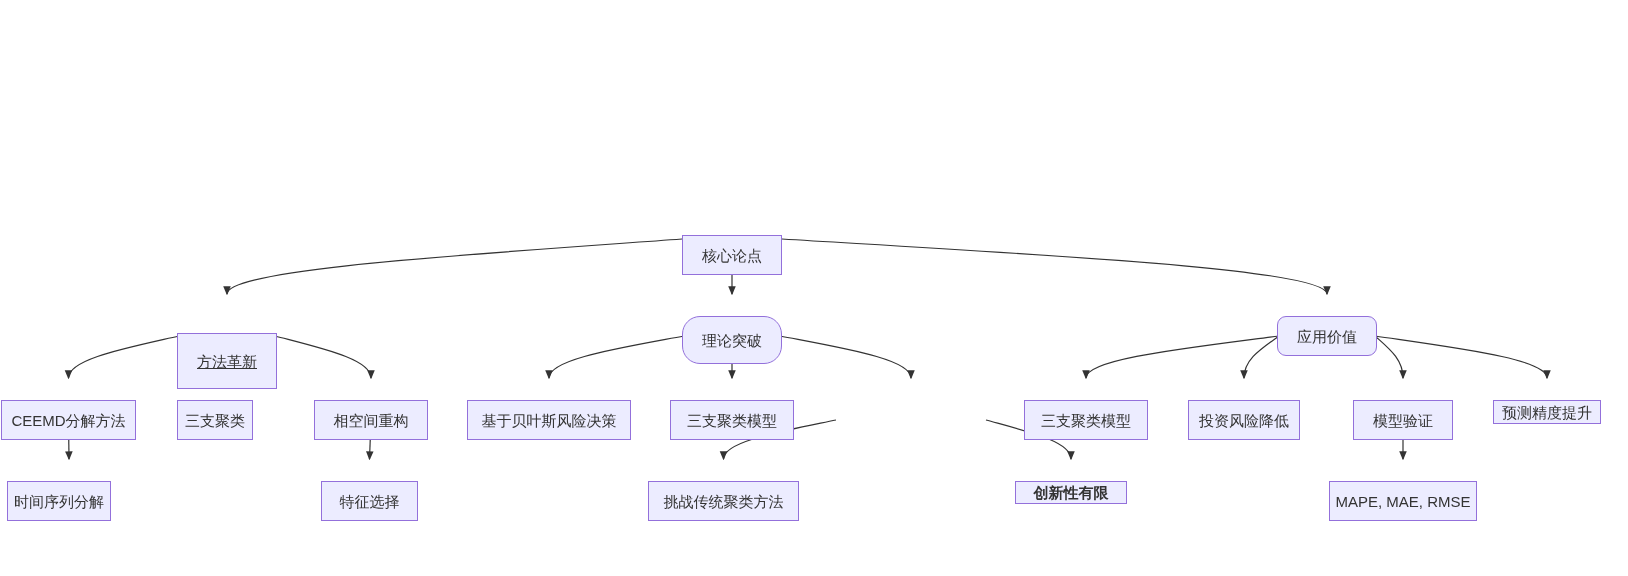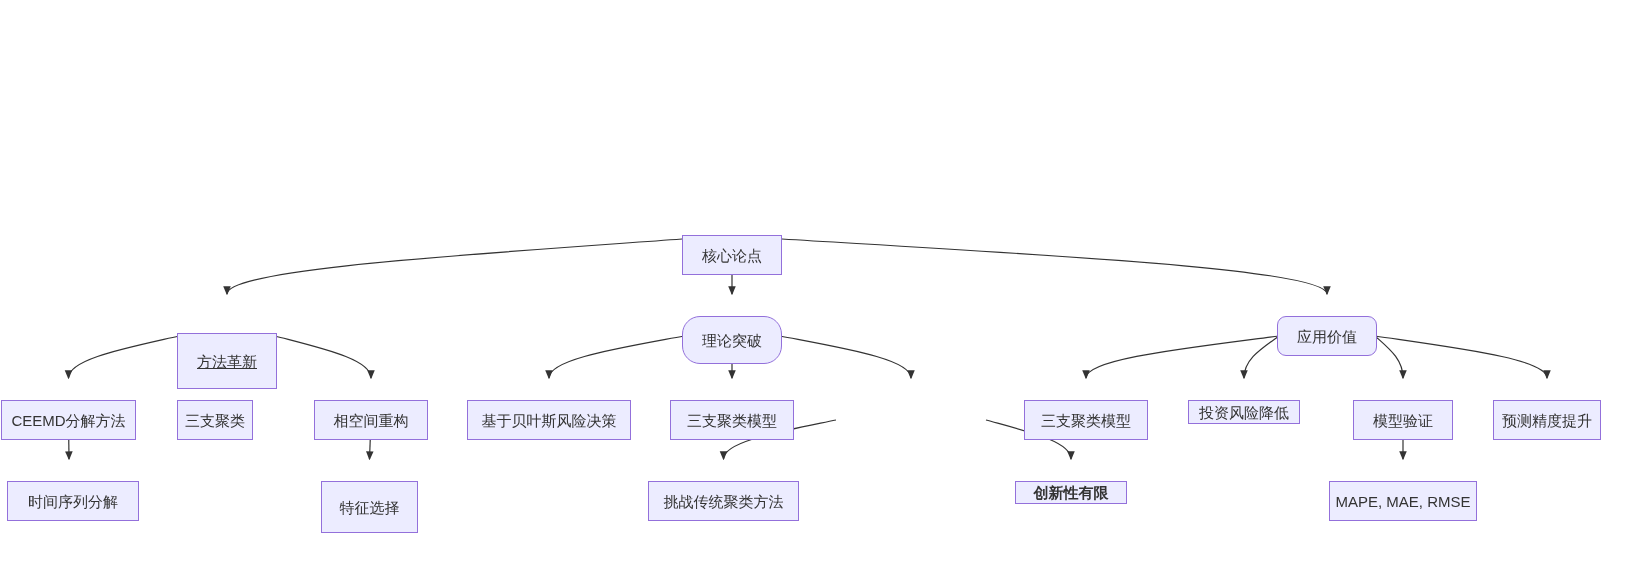--- a/index.html
+++ b/index.html
@@ -92,22 +92,22 @@
       <div class="node" style="left: 682px; top: 215px; width: 100px; height: 40px;">核心论点</div>
       <div class="node" style="left: 177px; top: 313px; width: 100px; height: 56px; text-decoration: underline;">方法革新</div>
       <div class="node" style="left: 682px; top: 296px; width: 100px; height: 48px; border-radius: 18px;">理论突破</div>
       <div class="node" style="left: 1277px; top: 296px; width: 100px; height: 40px; border-radius: 9px;">应用价值</div>
       <div class="node" style="left: 1px; top: 380px; width: 135px; height: 40px;">CEEMD分解方法</div>
       <div class="node" style="left: 177px; top: 380px; width: 76px; height: 40px;">三支聚类</div>
       <div class="node" style="left: 314px; top: 380px; width: 114px; height: 40px;">相空间重构</div>
       <div class="node" style="left: 467px; top: 380px; width: 164px; height: 40px;">基于贝叶斯风险决策</div>
       <div class="node" style="left: 670px; top: 380px; width: 124px; height: 40px;">三支聚类模型</div>
       <div class="node" style="left: 1024px; top: 380px; width: 124px; height: 40px;">三支聚类模型</div>
-      <div class="node" style="left: 1188px; top: 380px; width: 112px; height: 24px;">投资风险降低</div>
+      <div class="node" style="left: 1188px; top: 380px; width: 112px; height: 40px;">投资风险降低</div>
       <div class="node" style="left: 1353px; top: 380px; width: 100px; height: 40px;">模型验证</div>
-      <div class="node" style="left: 1493px; top: 380px; width: 108px; height: 40px;">预测精度提升</div>
-      <div class="node" style="left: 7px; top: 461px; width: 132px; height: 40px;">时间序列分解</div>
-      <div class="node" style="left: 321px; top: 461px; width: 97px; height: 52px;">特征选择</div>
+      <div class="node" style="left: 1493px; top: 380px; width: 108px; height: 24px;">预测精度提升</div>
+      <div class="node" style="left: 7px; top: 461px; width: 104px; height: 40px;">时间序列分解</div>
+      <div class="node" style="left: 321px; top: 461px; width: 97px; height: 40px;">特征选择</div>
       <div class="node" style="left: 648px; top: 461px; width: 151px; height: 40px;">挑战传统聚类方法</div>
       <div class="node" style="left: 1015px; top: 461px; width: 112px; height: 23px; font-weight: bold;">创新性有限</div>
       <div class="node" style="left: 1329px; top: 461px; width: 148px; height: 40px;">MAPE, MAE, RMSE</div>
     </div>
 </div>
 
 </body></html>

